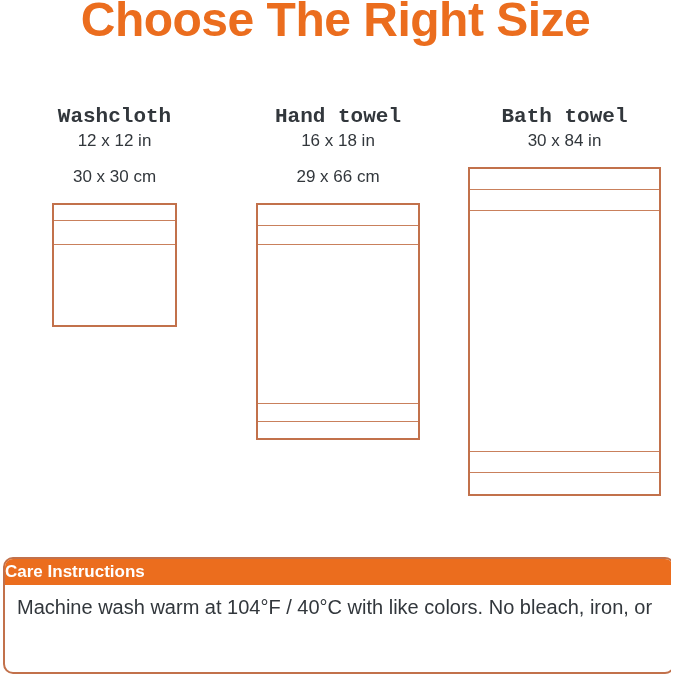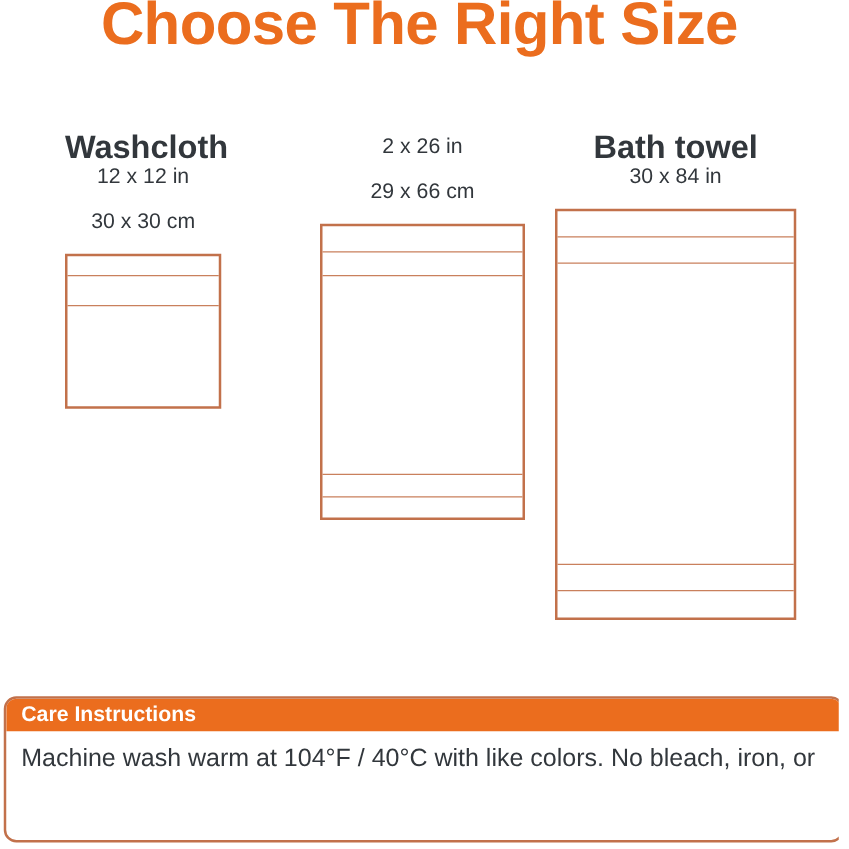--- a/index.html
+++ b/index.html
@@ -33,28 +33,29 @@
   }
 
   
   .col {
     position: absolute;
     top: 105px;
     text-align: center;
   }
   .col-washcloth { left: 52px;  width: 125px; }
   .col-hand      { left: 256px; width: 164px; }
-  .col-bath      { left: 444px; width: 193px; }
+  .col-bath      { left: 468px; width: 193px; }
 
   .towel-name {
-    font-size: 26px;
+    font-size: 21px;
     line-height: 24px;
     font-weight: bold;
     color: var(--ink);
     white-space: nowrap;
+    font-family: Liberation Mono, monospace;
   }
   .towel-dim {
     font-size: 17px;
     line-height: 24px;
     color: var(--ink);
     white-space: nowrap;
   }
   .towel-dim.cm { margin-top: 12px; }
 
   
@@ -104,21 +105,20 @@
     background: #ffffff;
     overflow: hidden;
   }
   .care-header {
     height: 26px;
     background: var(--accent);
     color: #ffffff;
     font-size: 17px;
     line-height: 26px;
     font-weight: bold;
-    padding-left: 12px;
   }
   .care-body {
     padding: 10px 0 0 12px;
     color: var(--ink);
     font-size: 20px;
     line-height: 24px;
   }
   .care-line { white-space: nowrap; }
 </style>
 </head>
@@ -132,21 +132,22 @@
     <div class="towel-name">Washcloth</div>
     <div class="towel-dim">12 x 12 in</div>
     <div class="towel-dim cm">30 x 30 cm</div>
     <div class="towel towel-washcloth">
       <div class="hem hem-t1"></div>
       <div class="hem hem-t2"></div>
     </div>
   </div>
 
   <div class="col col-hand">
-    <div class="towel-dim">2 x 26 in</div>
+    <div class="towel-name">Hand towel</div>
+    <div class="towel-dim">16 x 18 in</div>
     <div class="towel-dim cm">29 x 66 cm</div>
     <div class="towel towel-hand">
       <div class="hem hem-t1"></div>
       <div class="hem hem-t2"></div>
       <div class="hem hem-b1"></div>
       <div class="hem hem-b2"></div>
     </div>
   </div>
 
   <div class="col col-bath">

